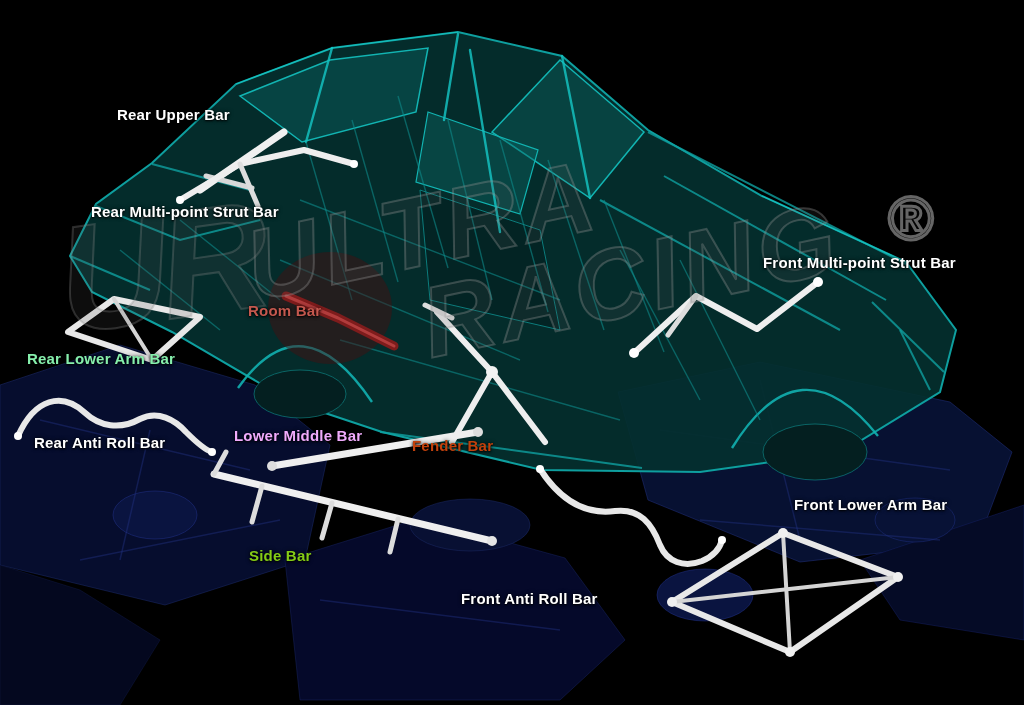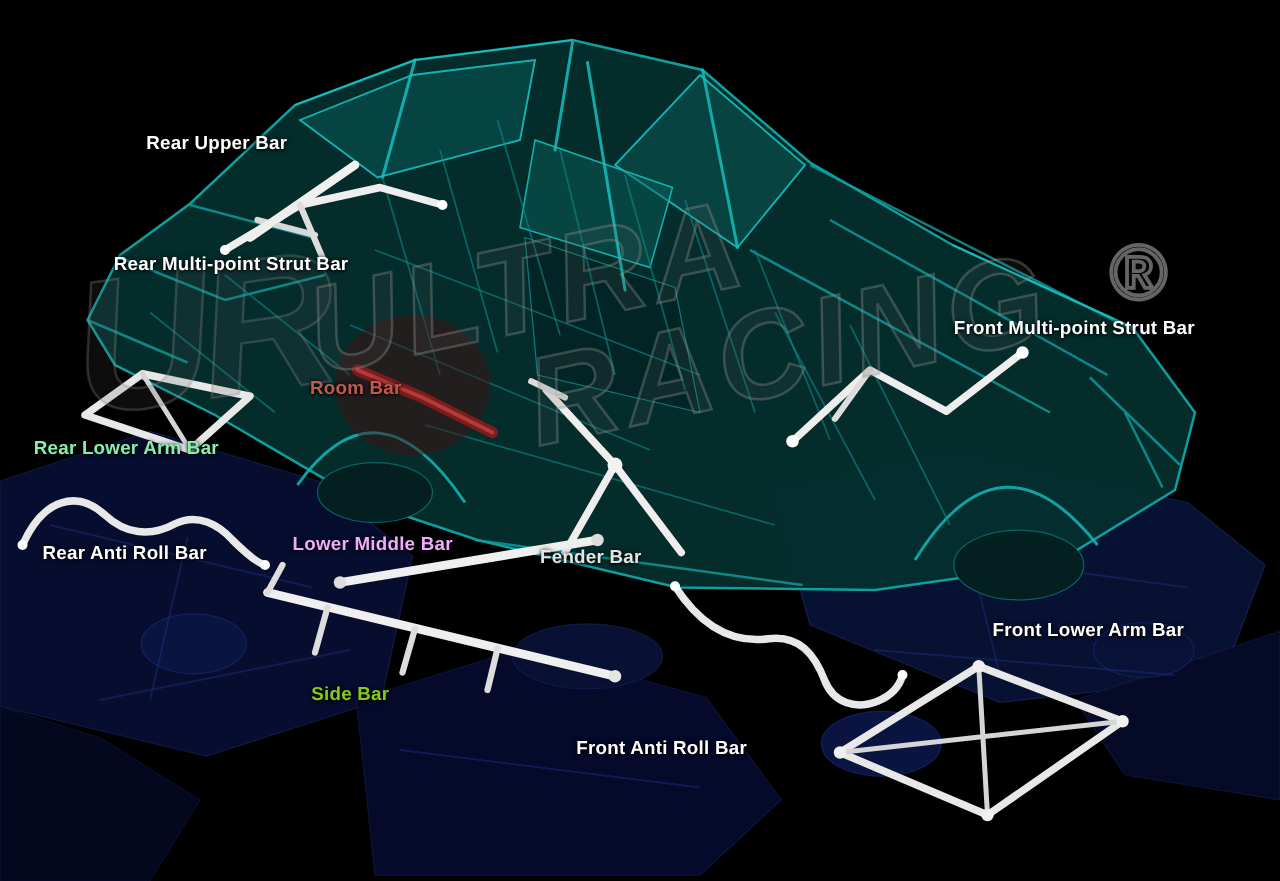--- a/index.html
+++ b/index.html
@@ -214,21 +214,21 @@
   <div class="bar-label" style="left: 747px; top: 254px; color: rgb(255, 255, 255); margin-left: 16px;">Front Multi-point Strut Bar</div>
 
   <div class="bar-label" style="left: 248px; top: 302px; color: rgb(196, 88, 78);">Room Bar</div>
 
   <div class="bar-label" style="left: 27px; top: 350px; color: #86efac;">Rear Lower Arm Bar</div>
 
   <div class="bar-label" style="left: 234px; top: 427px; color: #f0abfc;">Lower Middle Bar</div>
 
   <div class="bar-label" style="left: 34px; top: 434px; color: rgb(255, 255, 255);">Rear Anti Roll Bar</div>
 
-  <div class="bar-label" style="left: 412px; top: 437px; color: #e5e5e5; margin-left: 20px;">Fender Bar</div>
+  <div class="bar-label" style="left: 412px; top: 437px; color: #c2410c;">Fender Bar</div>
 
   <div class="bar-label" style="left: 794px; top: 496px; color: rgb(255, 255, 255);">Front Lower Arm Bar</div>
 
   <div class="bar-label" style="left: 249px; top: 547px; color: #84cc16;">Side Bar</div>
 
   <div class="bar-label" style="left: 461px; top: 590px; color: rgb(255, 255, 255);">Front Anti Roll Bar</div>
 
 </div>
 
 </body></html>

